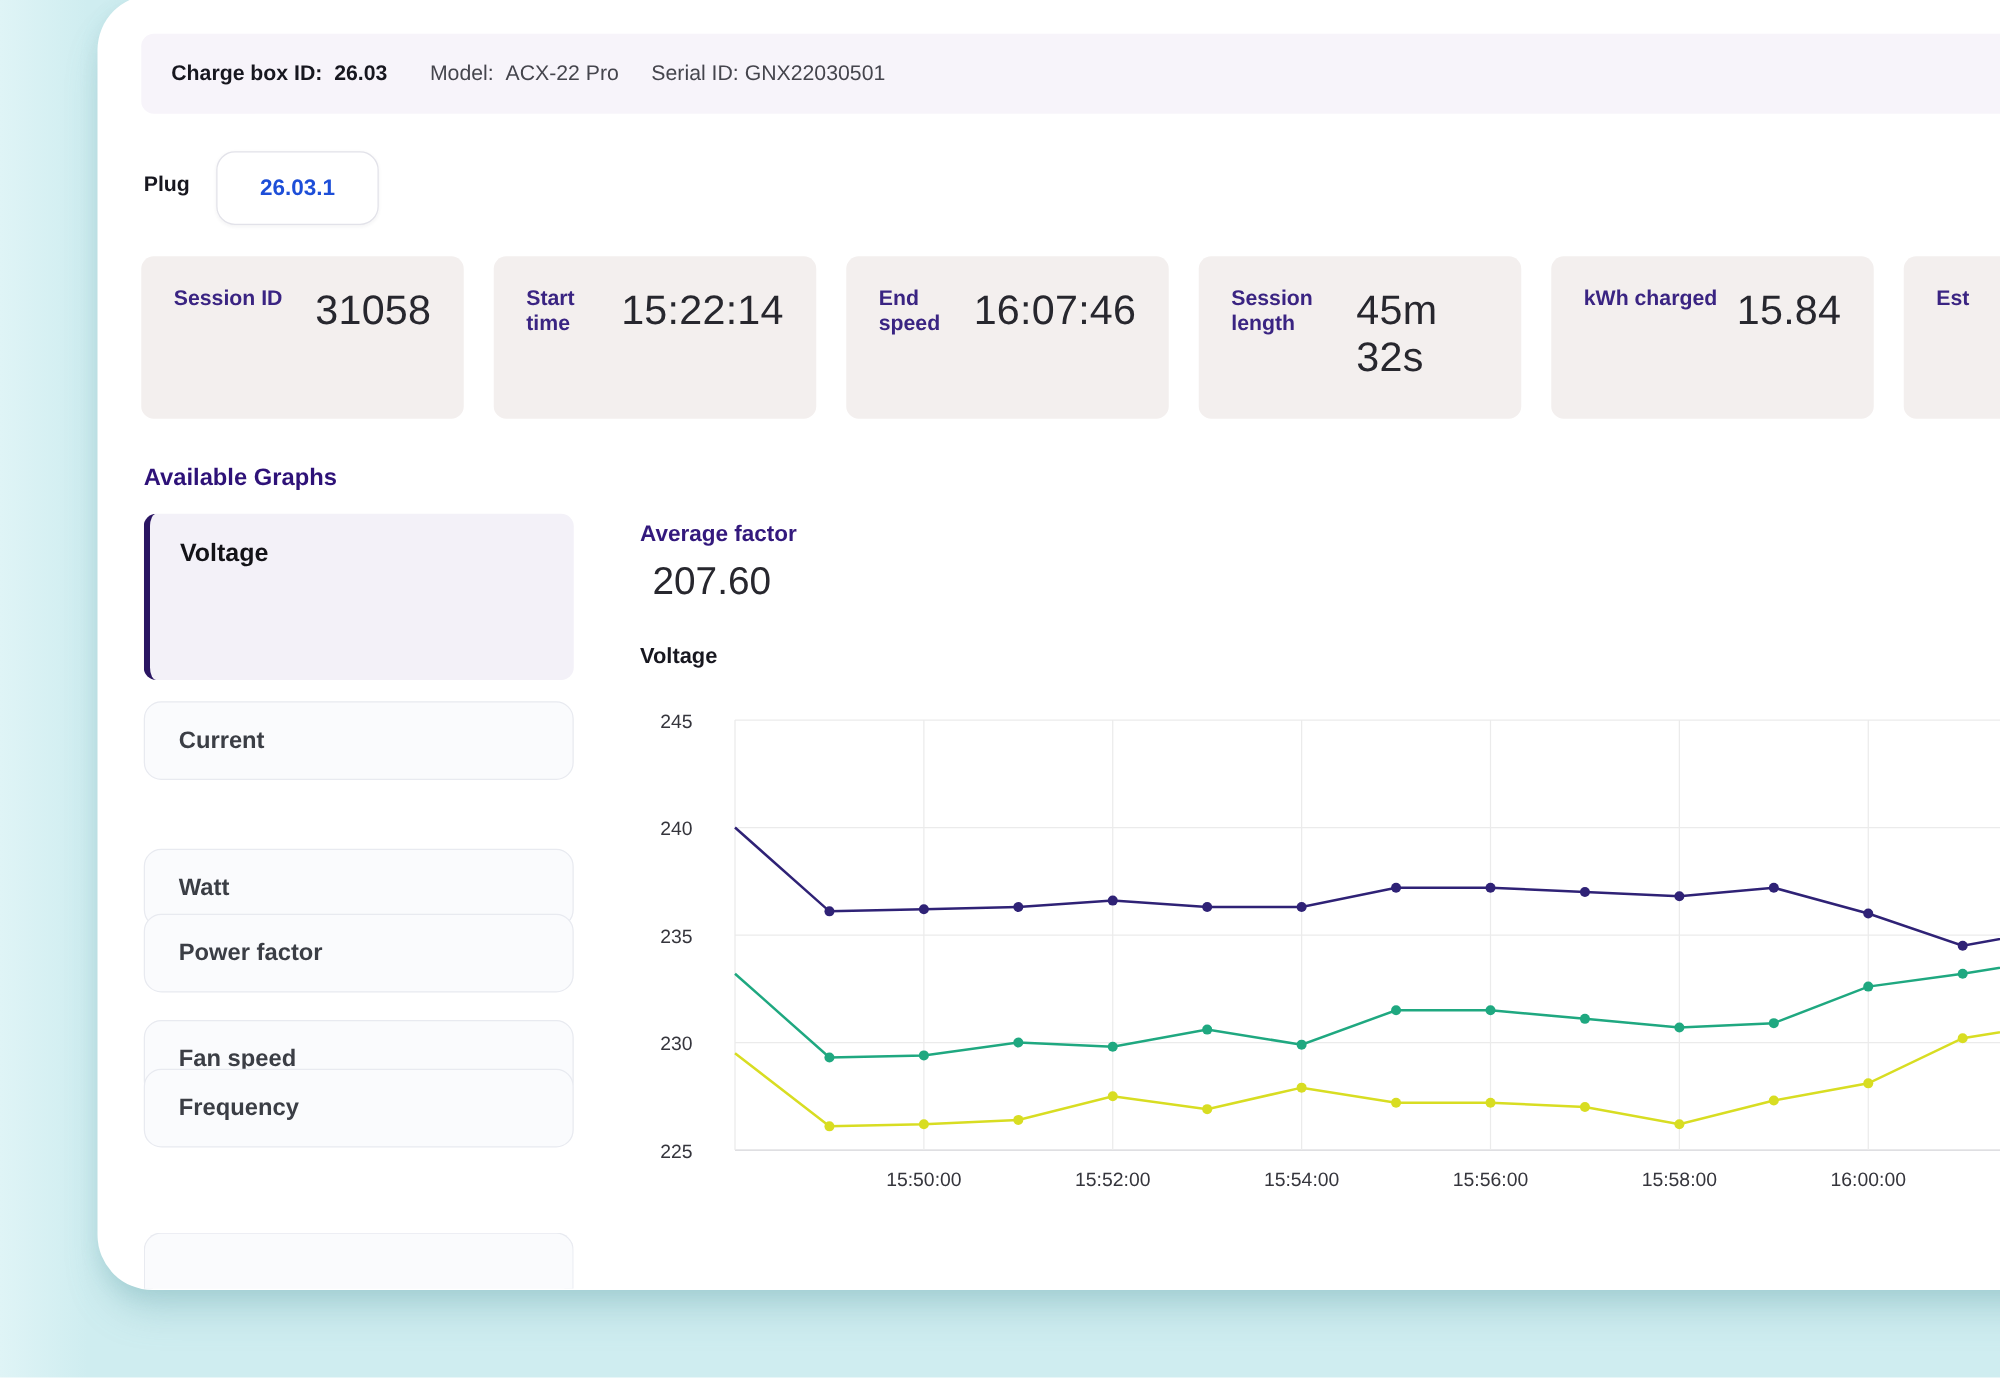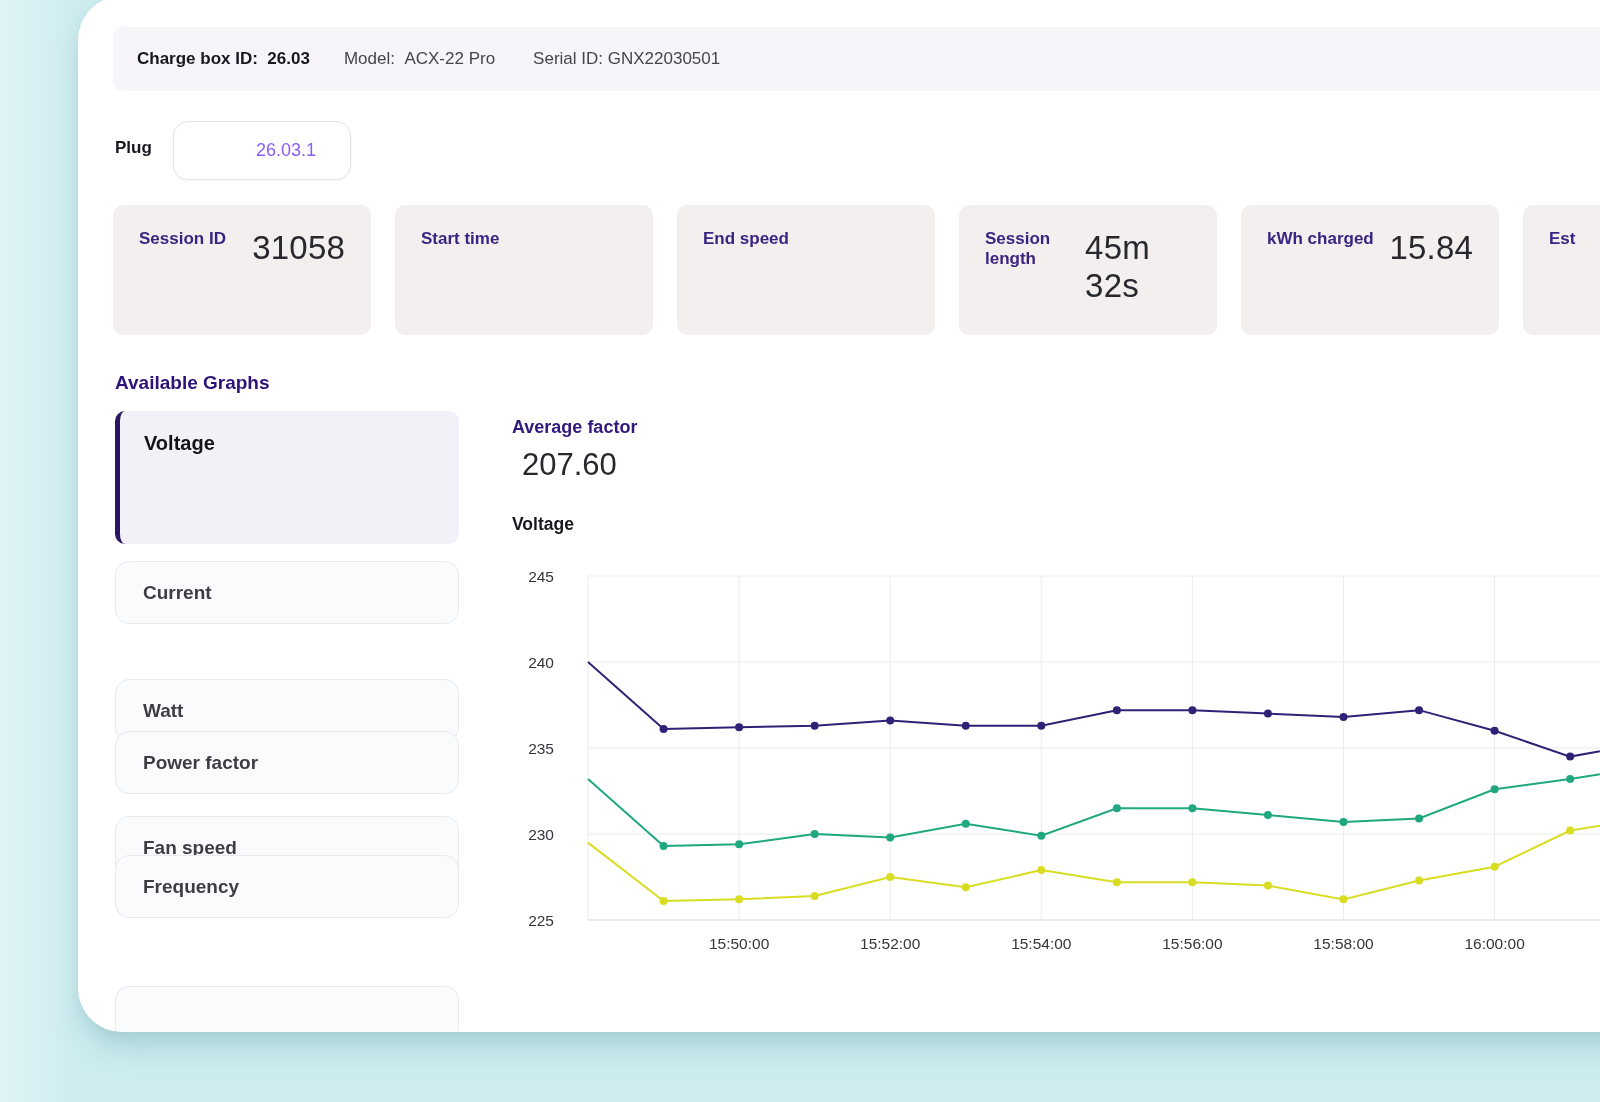--- a/index.html
+++ b/index.html
@@ -17,29 +17,29 @@
   
   .topbar{
     position:absolute;left:113px;top:27px;width:1487px;height:64px;
     background:#f7f4fa;border-radius:10px 0 0 10px;
     display:flex;align-items:center;padding:0 0 0 24px;box-sizing:border-box;
     font-size:17px;color:#45454d;
   }
   .topbar b{color:#17171f;font-weight:700;}
   .topbar .grp{white-space:pre;}
   .topbar .m1{margin-left:34px;}
-  .topbar .m2{margin-left:38px;}
+  .topbar .m2{margin-left:26px;}
   
   .plug-label{position:absolute;left:115px;top:138px;font-size:17px;font-weight:700;color:#17171f;}
   .plug-btn{
     position:absolute;left:173px;top:121px;width:128px;height:57px;
     background:#fff;border:1px solid #e2e2e9;border-radius:15px;
     box-shadow:0 1px 3px rgba(30,30,60,0.05);
     display:flex;align-items:center;justify-content:center;
-    font-size:18px;font-weight:400;color:#8b5cf6;cursor:pointer;padding-left:48px;
+    font-size:18px;font-weight:700;color:#1d4ed8;cursor:pointer;
   }
   
   .card{
     position:absolute;top:205px;width:258px;height:130px;background:#f3efee;border-radius:10px;
     box-sizing:border-box;padding:24px 26px;display:flex;flex-direction:row;justify-content:space-between;
   }
   .card .lbl{font-size:17px;font-weight:700;color:#3a2482;}
   .card .val{font-size:33px;font-weight:400;color:#27272e;letter-spacing:0.2px;}
   
   .graphs-title{position:absolute;left:115px;top:372px;font-size:19px;font-weight:700;color:#2e1278;}
@@ -79,23 +79,25 @@
 <div class="plug-btn">
   <span>26.03.1</span>
 </div>
 
 <div class="card" style="left:113px">
   <div class="lbl">Session ID</div>
   <div class="val">31058</div>
 </div>
 <div class="card" style="left:395px">
   <div class="lbl">Start time</div>
+  <div class="val">15:22:14</div>
 </div>
 <div class="card" style="left:677px">
   <div class="lbl">End speed</div>
+  <div class="val">16:07:46</div>
 </div>
 <div class="card" style="left:959px">
   <div class="lbl">Session length</div>
   <div class="val">45m 32s</div>
 </div>
 <div class="card" style="left:1241px">
   <div class="lbl">kWh charged</div>
   <div class="val">15.84</div>
 </div>
 <div class="card" style="left:1523px">

